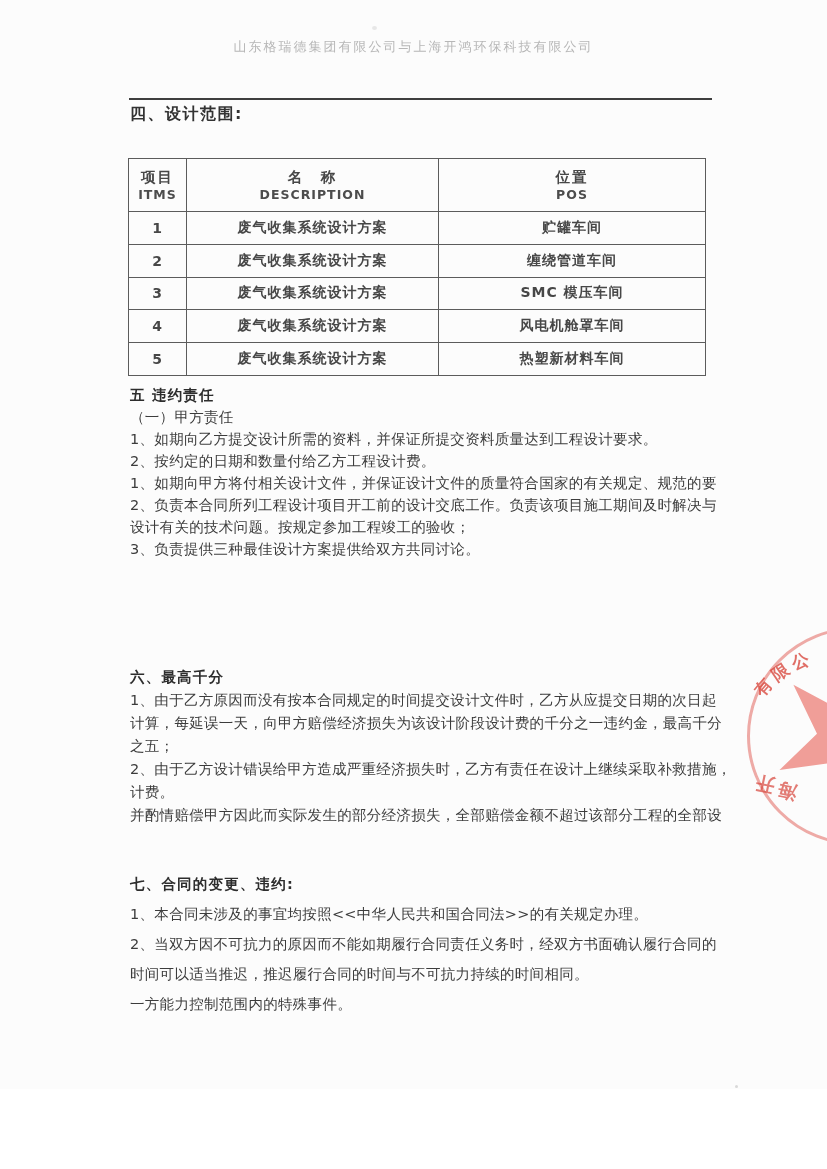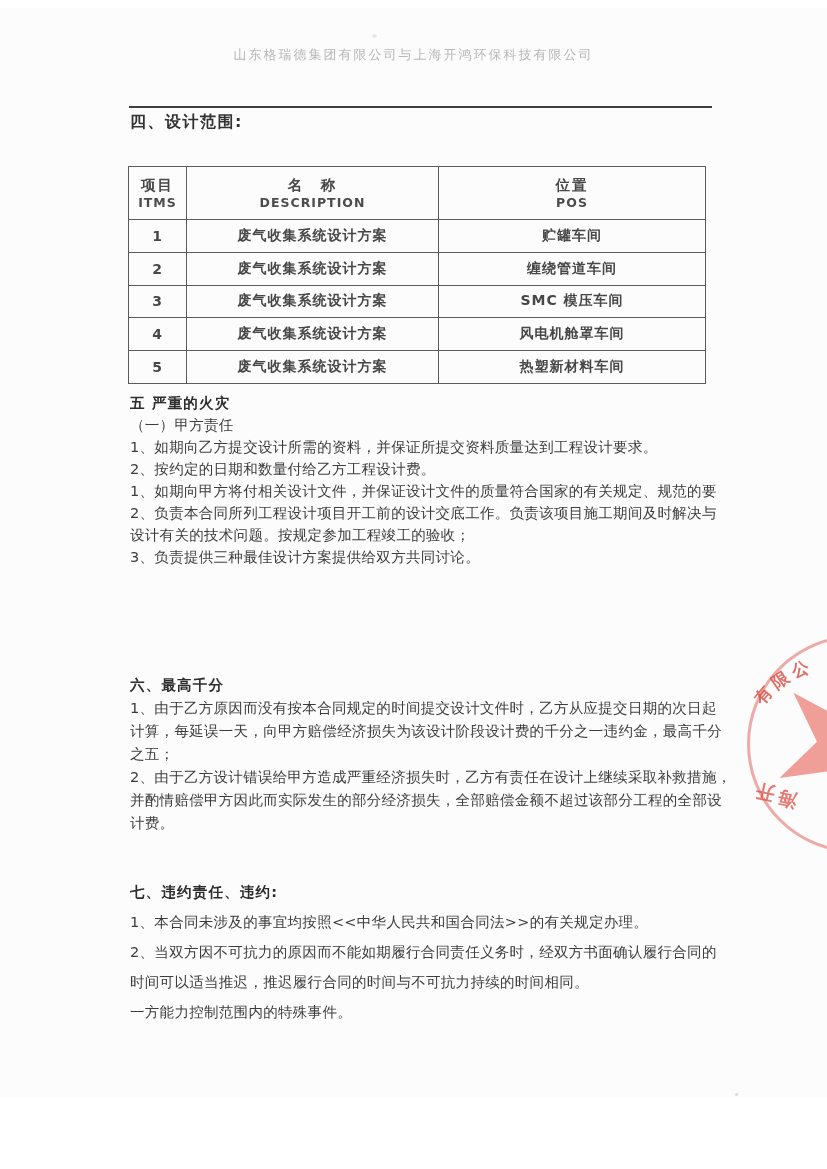--- a/index.html
+++ b/index.html
@@ -3,21 +3,20 @@
 <meta charset="utf-8">
 <style>
   html,body{margin:0;padding:0;background:#ffffff;}
   .page{
     position:relative;
     width:827px;height:1089px;
     background:#fcfcfc;
     overflow:hidden;
     font-family:"DejaVu Sans","Liberation Sans",sans-serif;
     color:#3c3c3c;
-    margin-top:8px;
   }
   
   .header-title{
     position:absolute;top:38px;left:0;width:100%;
     text-align:center;
     font-size:13px;color:#ababab;letter-spacing:2px;
     opacity:.85;
   }
   .rule{
     position:absolute;top:98px;left:129px;width:583px;height:2px;
@@ -135,42 +134,42 @@
       </tr>
       <tr>
         <td>5</td>
         <td>废气收集系统设计方案</td>
         <td>热塑新材料车间</td>
       </tr>
     </tbody>
   </table>
 
   <div class="textblock sec5">
-    <div class="sec-title">五 严重的火灾</div>
+    <div class="sec-title">五 违约责任</div>
     <div>（一）甲方责任</div>
     <div>1、如期向乙方提交设计所需的资料，并保证所提交资料质量达到工程设计要求。</div>
     <div>2、按约定的日期和数量付给乙方工程设计费。</div>
     <div>1、如期向甲方将付相关设计文件，并保证设计文件的质量符合国家的有关规定、规范的要</div>
     <div>2、负责本合同所列工程设计项目开工前的设计交底工作。负责该项目施工期间及时解决与</div>
     <div>设计有关的技术问题。按规定参加工程竣工的验收；</div>
     <div>3、负责提供三种最佳设计方案提供给双方共同讨论。</div>
   </div>
 
   <div class="textblock sec6">
     <div class="sec-title">六、最高千分</div>
     <div>1、由于乙方原因而没有按本合同规定的时间提交设计文件时，乙方从应提交日期的次日起</div>
     <div>计算，每延误一天，向甲方赔偿经济损失为该设计阶段设计费的千分之一违约金，最高千分</div>
     <div>之五；</div>
     <div>2、由于乙方设计错误给甲方造成严重经济损失时，乙方有责任在设计上继续采取补救措施，</div>
+    <div>计费。</div>
     <div>并酌情赔偿甲方因此而实际发生的部分经济损失，全部赔偿金额不超过该部分工程的全部设</div>
-    <div>计费。</div>
   </div>
 
   <div class="textblock sec7">
-    <div class="sec-title">七、违约责任、违约:</div>
+    <div class="sec-title">七、合同的变更、违约:</div>
     <div>1、本合同未涉及的事宜均按照&lt;&lt;中华人民共和国合同法&gt;&gt;的有关规定办理。</div>
     <div>2、当双方因不可抗力的原因而不能如期履行合同责任义务时，经双方书面确认履行合同的</div>
     <div>时间可以适当推迟，推迟履行合同的时间与不可抗力持续的时间相同。</div>
     <div>一方能力控制范围内的特殊事件。</div>
   </div>
 
   <div>
     <div class="stamp-ring"></div>
     <div class="stamp-star"></div>
     <span class="st-ch st-ch0">有</span>

